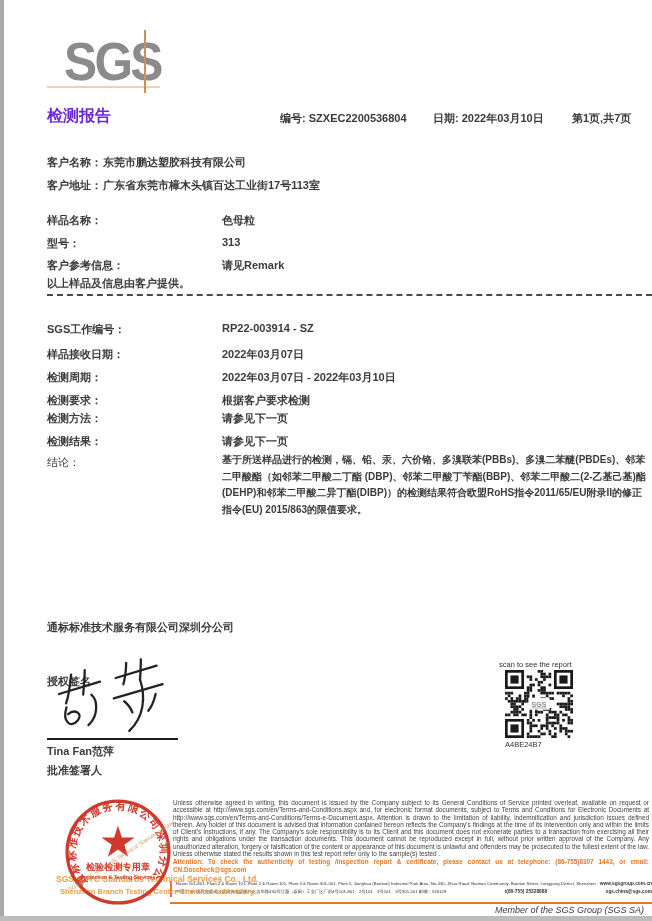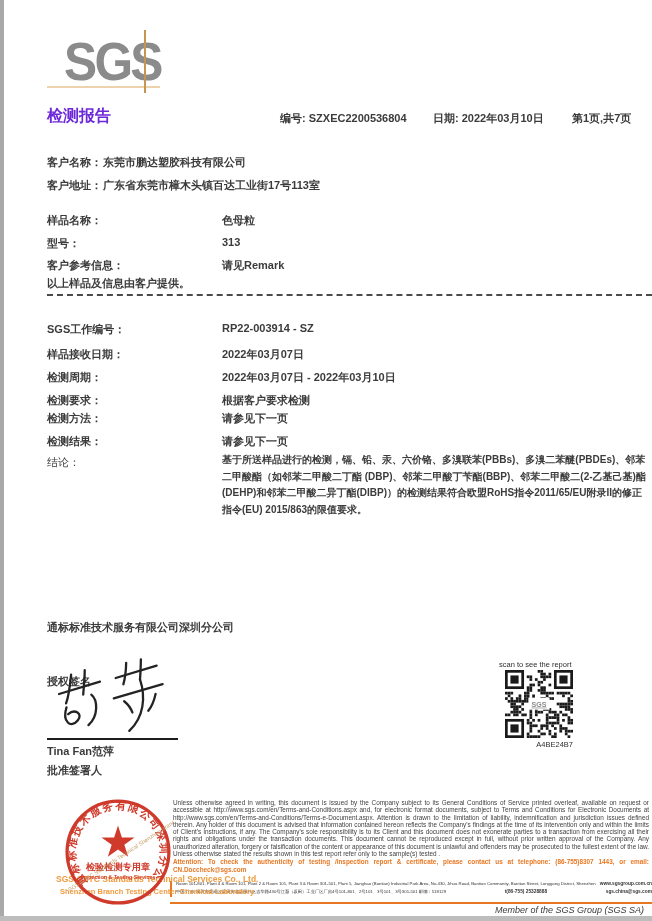--- a/index.html
+++ b/index.html
@@ -41,21 +41,21 @@
   .sig-company{position:absolute;left:47px;top:620px;font-size:11px;font-weight:bold;}
   .sig-auth{position:absolute;left:47px;top:635px;font-size:11px;font-weight:bold;margin-top:39px;}
   .sig-svg{position:absolute;left:52px;top:658px;}
   .sig-line{position:absolute;left:47px;top:738px;width:131px;height:2px;background:#1d1d1d;}
   .sig-name{position:absolute;left:47px;top:744px;font-size:11px;font-weight:bold;}
   .sig-role{position:absolute;left:47px;top:763px;font-size:11px;font-weight:bold;}
 
   
   .qr-caption{position:absolute;left:499px;top:660px;font-size:7.5px;color:#2e2e2e;}
   .qr-box{position:absolute;left:505px;top:670px;width:68px;height:68px;background:#fff;}
-  .qr-id{position:absolute;left:505px;top:740px;width:68px;text-align:right;font-size:7.5px;color:#2e2e2e;}
+  .qr-id{position:absolute;left:505px;top:740px;width:68px;text-align:left;font-size:7.5px;color:#2e2e2e;}
 
   
   .stamp{position:absolute;left:62px;top:796px;z-index:2;}
   .f-company{position:absolute;left:56px;top:874px;font-size:8.5px;font-weight:bold;color:#ef9b3f;z-index:1;white-space:nowrap;}
   .f-lab{position:absolute;left:60px;top:887px;font-size:7.5px;font-weight:bold;color:#ef9b3f;z-index:1;white-space:nowrap;}
   .legal{position:absolute;left:173px;top:799px;width:476px;font-size:6.4px;line-height:7.3px;color:#3f3f3f;text-align:justify;}
   .attention{margin-top:1px;color:var(--accent-orange);font-weight:bold;}
   .addr{position:absolute;left:170px;top:881px;width:482px;border-left:2px solid var(--accent-orange);padding-left:4px;}
   .addr-row{display:flex;justify-content:space-between;align-items:baseline;margin-bottom:3px;}
   .addr-txt{font-size:4.3px;color:#333;white-space:nowrap;overflow:hidden;}

